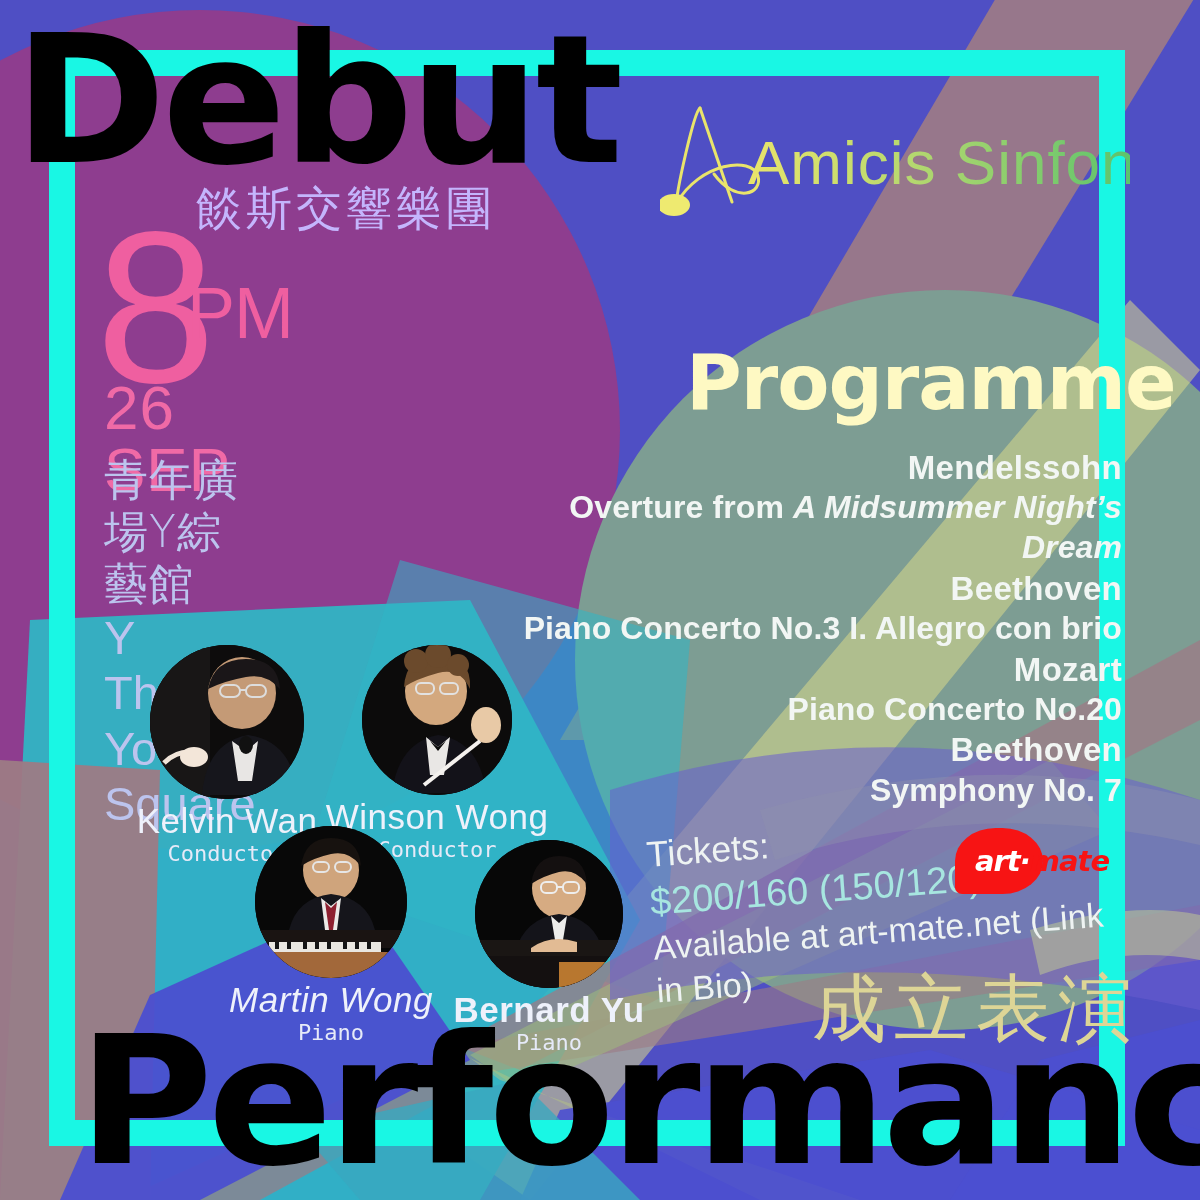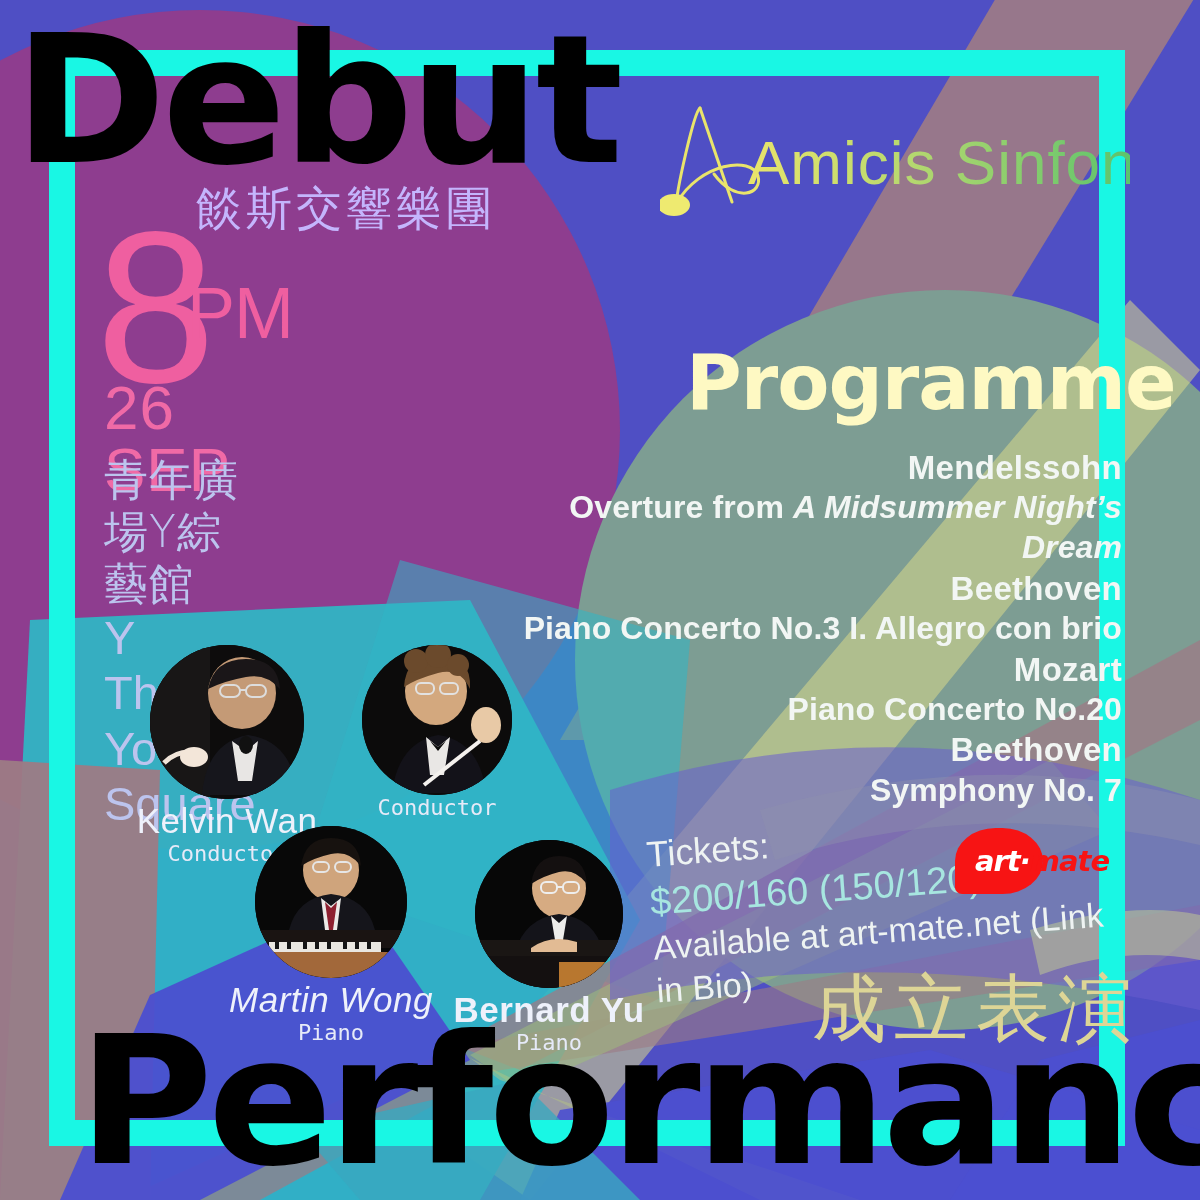--- a/index.html
+++ b/index.html
@@ -255,20 +255,21 @@
         <circle cx="96" cy="20" r="11" fill="#6b4a2c"></circle>
         <path d="M30 148 q6 -50 46 -58 q42 6 48 58z" fill="#131219"></path>
         <path d="M64 92 l12 10 l12 -10 l-6 38 l-14 0z" fill="#e9e7e5"></path>
         <path d="M68 96 l8 6 l8 -6 l-8 10z" fill="#0c0c0c"></path>
         <rect x="54" y="38" width="18" height="11" rx="5" fill="none" stroke="#e2e2e2" stroke-width="2"></rect>
         <rect x="78" y="38" width="18" height="11" rx="5" fill="none" stroke="#e2e2e2" stroke-width="2"></rect>
         <ellipse cx="124" cy="80" rx="15" ry="18" fill="#e8c9a6"></ellipse>
         <line x1="118" y1="96" x2="62" y2="140" stroke="#f4f1ee" stroke-width="4"></line>
       </svg>
     </div>
+    <div class="p-name" style="font-size:35px;">Winson Wong</div>
     <div class="p-role" style="font-size:22px;">Conductor</div>
   </div>
 
   <div class="performer" style="left:216px;top:826px;width:230px;">
     <div class="photo" style="width:152px;height:152px;">
       <svg width="152" height="152" viewBox="0 0 152 152">
         <rect width="152" height="152" fill="#080808"></rect>
         <ellipse cx="76" cy="44" rx="28" ry="31" fill="#cfa47c"></ellipse>
         <path d="M46 40 q4 -28 30 -28 q28 0 30 28 q-12 -16 -30 -12 q-18 4 -30 12z" fill="#17120f"></path>
         <path d="M34 104 q8 -32 42 -36 q36 4 44 36z" fill="#15151b"></path>

